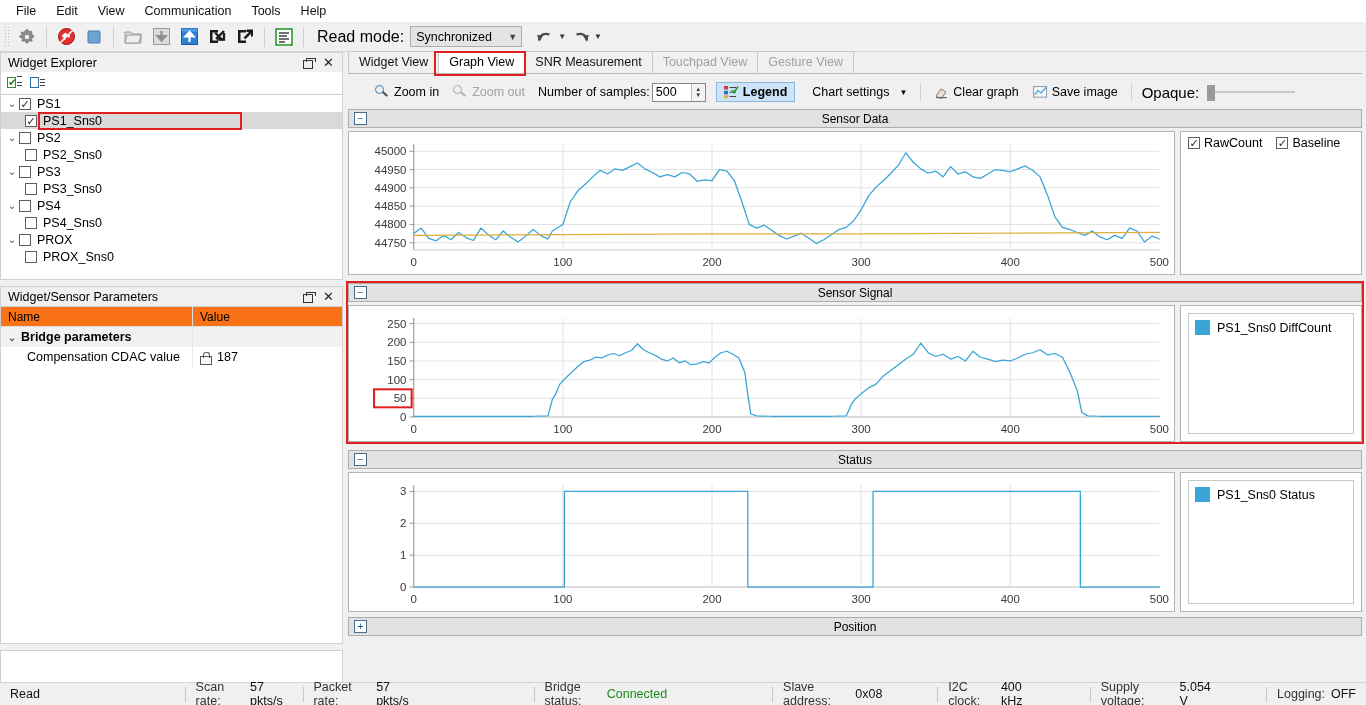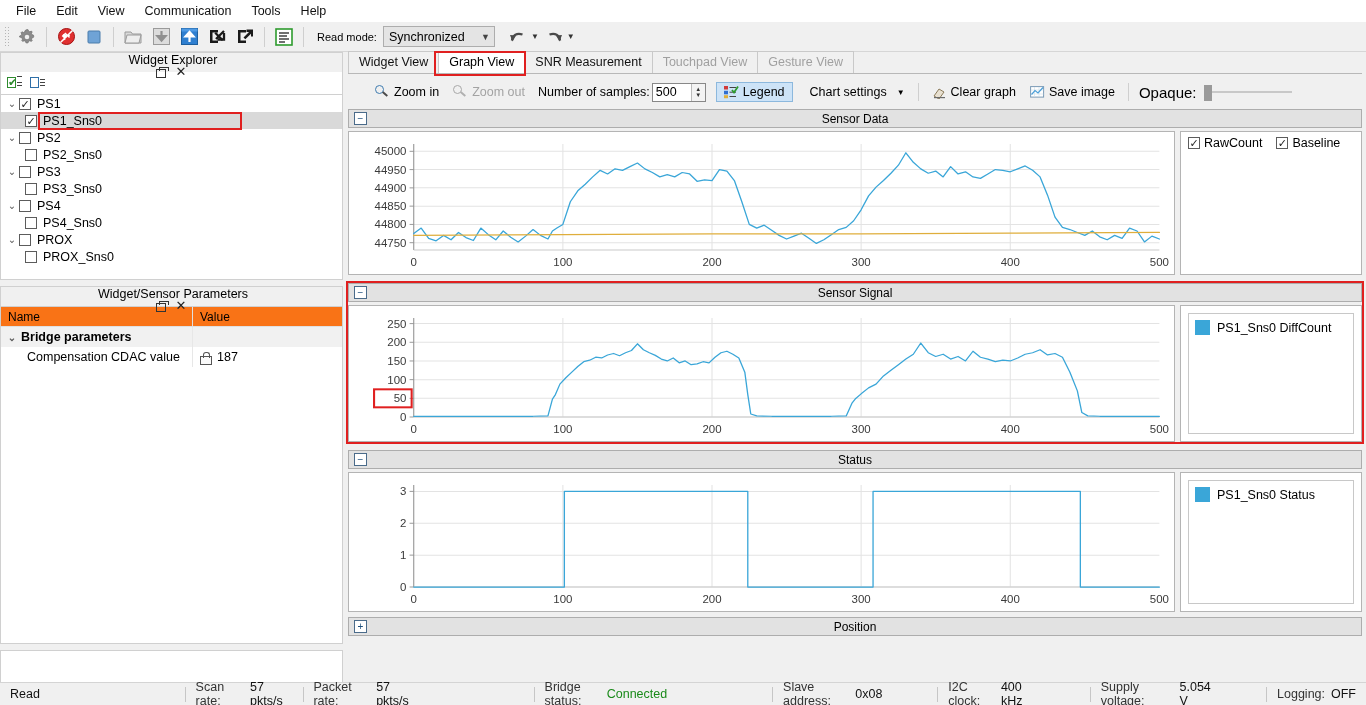--- a/index.html
+++ b/index.html
@@ -25,37 +25,37 @@
   .toolbar {
     height: 30px; background: #f0f0f0; display: flex; align-items: center;
     padding-left: 4px; border-bottom: 1px solid #d6d6d6;
   }
   .grip { width: 6px; height: 22px; margin-right: 3px;
     background-image: radial-gradient(circle, #b5b5b5 0.9px, transparent 1px);
     background-size: 3px 3px; }
   .tbtn { width: 28px; height: 26px; display: flex; align-items: center; justify-content: center;
           border: 1px solid transparent; }
   .tsep { width: 1px; height: 20px; background: #cfcfcf; margin: 0 5px; }
-  .readmode-label { margin-left: 8px; margin-right: 6px; font-size: 11px; text-align: center; }
+  .readmode-label { margin-left: 8px; margin-right: 6px; font-size: 16px; text-align: center; }
   .combo {
     width: 112px; height: 21px; background: #e4e4e4; border: 1px solid #adadad;
     display: flex; align-items: center; justify-content: space-between;
     padding: 0 4px 0 5px; font-size: 12.5px;
   }
   .combo .caret { font-size: 9px; color: #444; }
   .undo-wrap { display: flex; align-items: center; margin-left: 10px; }
   .arrowbtn { display: flex; align-items: center; padding: 0 2px; }
   .arrowbtn .mini { font-size: 8px; color: #333; margin-left: 2px; }
 
   
   .leftdock { position: absolute; left: 0; top: 52px; width: 343px; height: 628px; }
 
   .panel-title {
     height: 20px; background: #f0f0f0; border: 1px solid #d0d0d0; border-bottom: none;
-    display: flex; align-items: center; padding: 0 4px 0 7px; font-size: 12.5px; flex-direction: column;
+    display: flex; align-items: center; padding: 0 4px 0 7px; font-size: 12.5px;
   }
   .panel-title .ttl { flex: 1; }
   .panel-title .tbtns { display: flex; gap: 9px; align-items: center; padding-right: 4px; }
   .icon-float { width: 11px; height: 10px; position: relative; }
   .icon-float:before { content: ""; position: absolute; left: 0; top: 2px; width: 8px; height: 7px;
     border: 1px solid #333; }
   .icon-float:after { content: ""; position: absolute; left: 3px; top: 0px; width: 8px; height: 3px;
     border: 1px solid #333; border-bottom: none; }
   .icon-x { font-size: 13px; line-height: 10px; color: #222; font-family: "Liberation Sans", sans-serif; }
 
@@ -121,21 +121,21 @@
   .ctbtn.disabled { color: #a3a3a3; }
   .csep { width: 1px; height: 18px; background: #cfcfcf; margin: 0 6px; }
   .samples-label { font-size: 12.5px; margin-left: 6px; }
   .spin { display: flex; height: 19px; border: 1px solid #888; background: #fff; margin-left: 2px; }
   .spin input { width: 38px; border: none; outline: none; font-size: 12.5px; padding-left: 3px;
      font-family: "Liberation Sans", sans-serif; }
   .spin .arrows { width: 14px; border-left: 1px solid #bbb; background: #f3f3f3;
      display: flex; flex-direction: column; align-items: center; justify-content: center; }
   .spin .arrows span { font-size: 6px; line-height: 6px; color: #333; }
   .legend-btn { display: flex; align-items: center; gap: 4px; background: #cde3f7; border: 1px solid #8cb8dd;
-     padding: 2px 7px; margin-left: 10px; font-size: 12.5px; }
+     padding: 2px 7px; margin-left: 10px; font-size: 12.5px; font-weight: bold; }
   .opaque-label { font-size: 15px; margin-left: 4px; }
   .slider { width: 88px; height: 14px; position: relative; margin-left: 8px; }
   .slider .track { position: absolute; top: 6px; left: 0; width: 88px; height: 2px; background: #c8c8c8; }
   .slider .thumb { position: absolute; left: 0; top: 0; width: 8px; height: 16px; background: #9a9a9a; }
 
   
   .magn { width: 15px; height: 14px; position: relative; display: inline-block; }
   .magn .circ { position: absolute; left: 0; top: 0; width: 9px; height: 9px; border: 1.6px solid #3f7cb0; border-radius: 50%; }
   .magn .hndl { position: absolute; left: 7px; top: 8px; width: 6px; height: 2px; background: #4a4a4a; transform: rotate(40deg); }
   .magn.gray .circ { border-color: #a8a8a8; } .magn.gray .hndl { background: #b0b0b0; }

